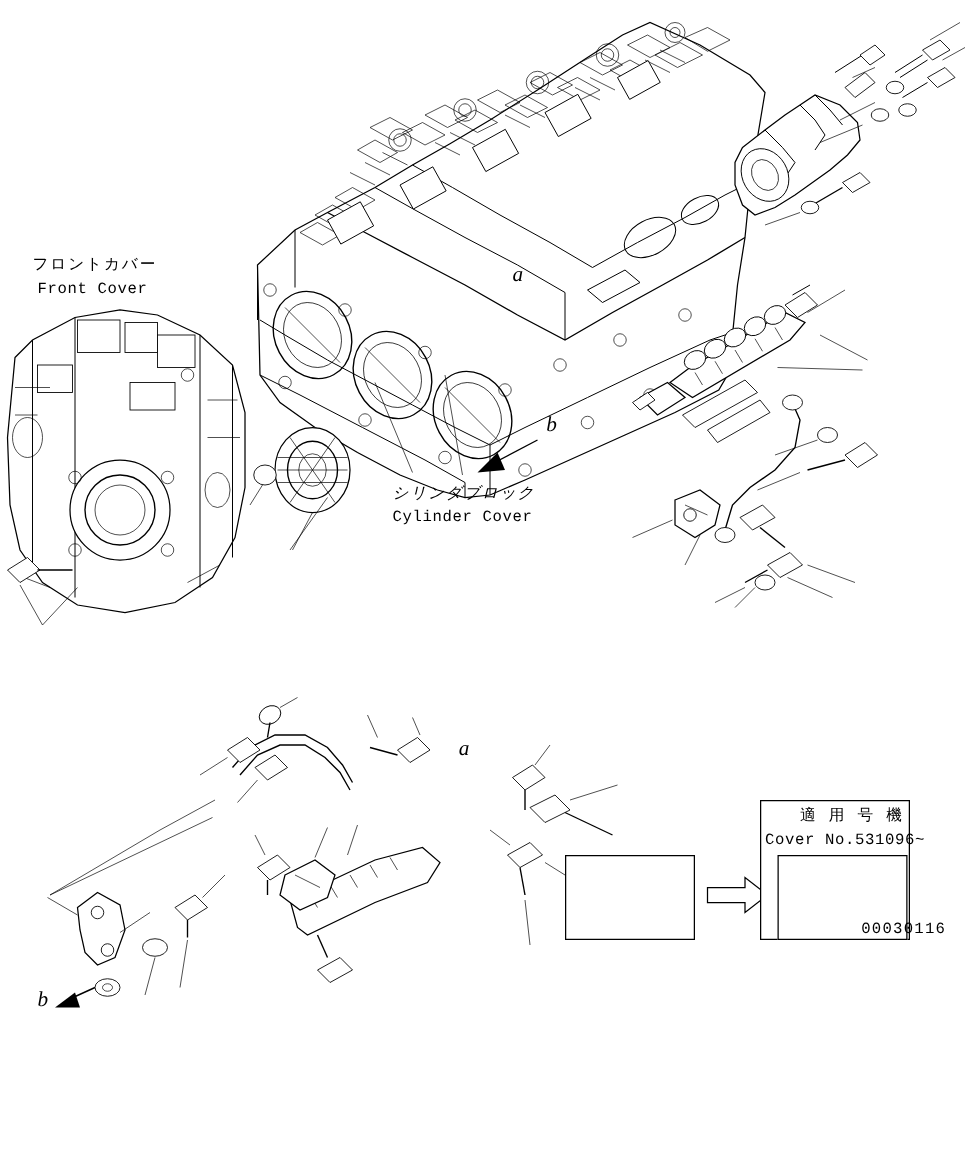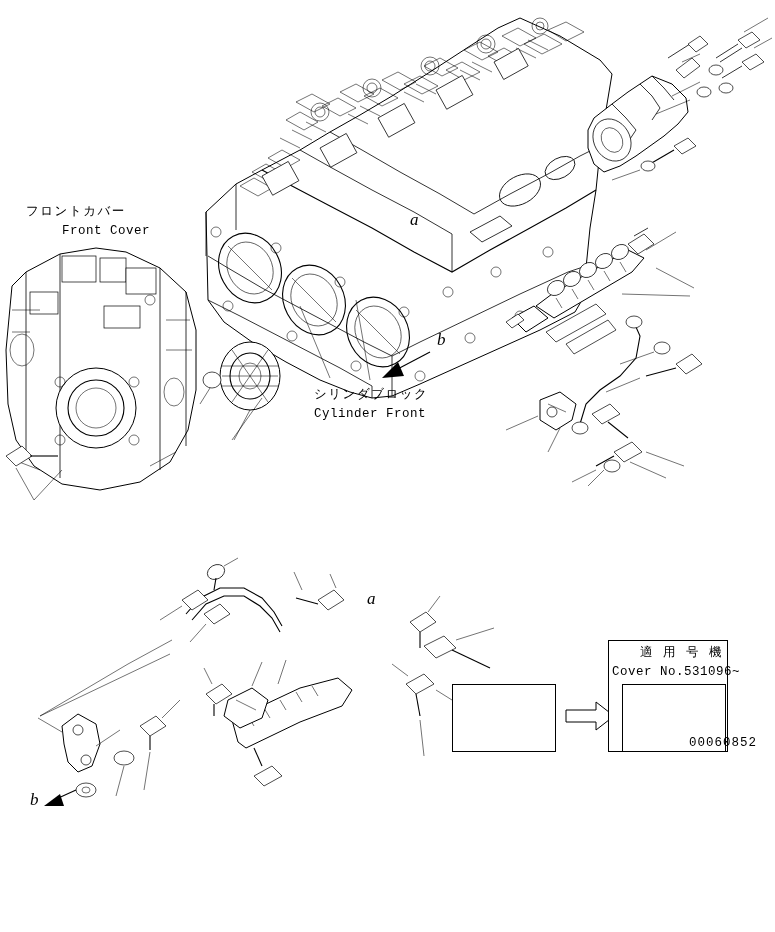--- a/index.html
+++ b/index.html
@@ -443,32 +443,32 @@
       <path class="fillw-thin" d="M636,716 L656,706 L668,718 L648,728 Z"></path>
       <path class="ln" d="M666,720 L704,736"></path>
     </g>
 
     <g>
       <path class="fillw" d="M566,710 L596,710 L596,702 L614,716 L596,730 L596,722 L566,722 Z"></path>
     </g>
   </svg>
 
   <div class="label jp" style="left:26px; top:205px;">フロントカバー</div>
-  <div class="label" style="left:30px; top:224px;margin-left:32px;">Front Cover</div>
-
-  <div class="label jp" style="left:314px; top:388px;">シリンダブロック</div>
-  <div class="label" style="left:314px; top:407px;">Cylinder Front</div>
+  <div class="label" style="left:30px; top:224px;">Front Cover</div>
+
+  <div class="label jp" style="left:314px; top:388px;font-style:italic;">シリンダブロック</div>
+  <div class="label" style="left:314px; top:407px;">Cylinder Cover</div>
 
   <div class="engine-box" style="left:608px; top:640px; width:120px; height:112px;"></div>
   <div class="label jp" style="left:640px; top:646px;">適 用 号 機</div>
   <div class="label" style="left:612px; top:665px;">Cover No.531096~</div>
 
   <div class="engine-box" style="left:452px; top:684px; width:104px; height:68px; border-width:1.2px;"></div>
   <div class="engine-box" style="left:622px; top:684px; width:104px; height:68px; border-width:1.2px;"></div>
 
   <div class="callout" style="left:410px; top:210px;">a</div>
   <div class="callout" style="left:437px; top:330px;">b</div>
   <div class="callout" style="left:367px; top:589px;">a</div>
   <div class="callout" style="left:30px; top:790px;">b</div>
 
-  <div class="partno">00060852</div>
+  <div class="partno">00030116</div>
 
 </div>
 
 </body></html>

